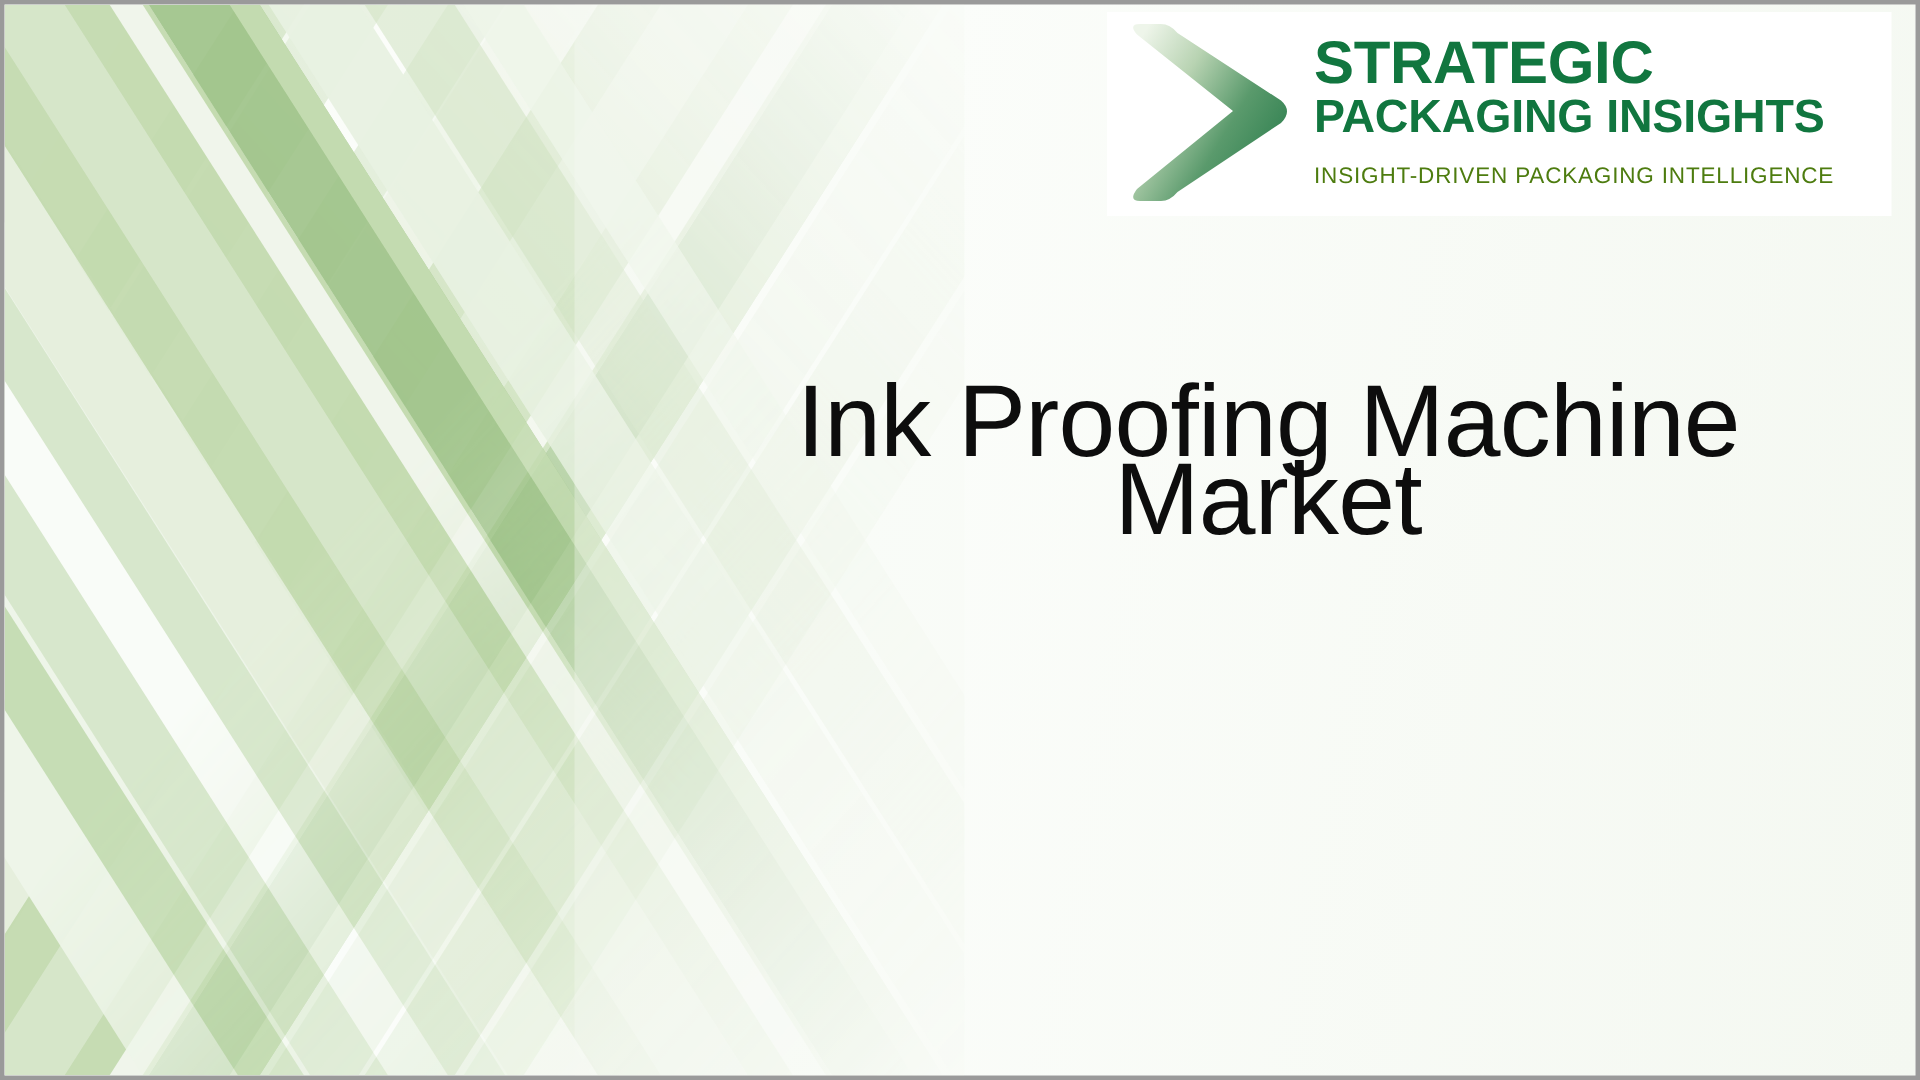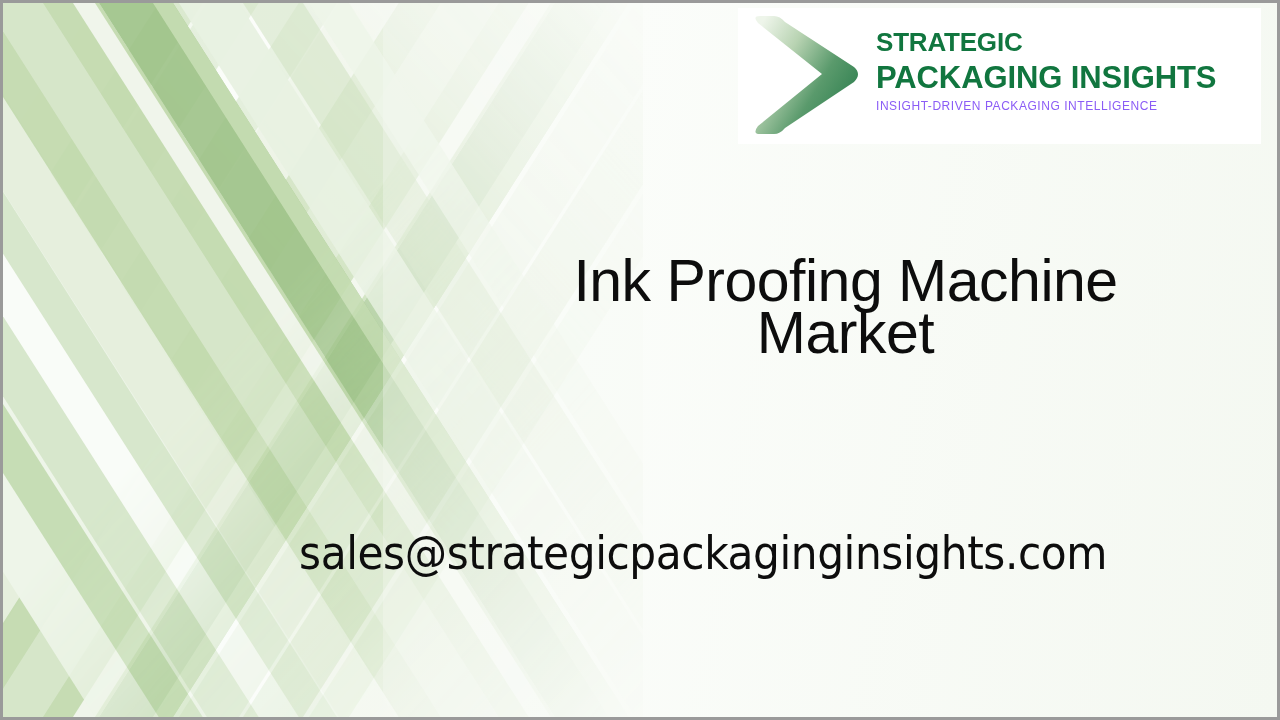--- a/index.html
+++ b/index.html
@@ -49,49 +49,49 @@
   }
   #logo-text {
     flex: 1 1 auto;
     margin-left: 8px;
     margin-top: 16px;
   }
   .wordmark {
     color: #11763f;
     font-family: "Liberation Sans", sans-serif;
     font-weight: bold;
-    font-size: 26px;
+    font-size: 40px;
     line-height: 36px;
     letter-spacing: -0.2px;
     white-space: nowrap;
   }
   .wordmark.line2 {
     font-size: 31px;
     letter-spacing: -0.1px;
   }
   .tagline {
-    color: #8b5cf6;
-    font-family: "Liberation Sans", sans-serif;
-    font-size: 12px;
+    color: #4d7c0f;
+    font-family: "Liberation Sans", sans-serif;
+    font-size: 15px;
     line-height: 20px;
     letter-spacing: 0.55px;
-    margin-top: 0;
+    margin-top: 12px;
     white-space: nowrap;
   }
 
   
   #title {
     position: absolute;
     left: 505px;
     top: 252px;
     width: 675px;
     text-align: center;
     color: #0d0d0d;
     font-family: "Liberation Sans", sans-serif;
-    font-size: 59px;
+    font-size: 68px;
     line-height: 52px;
     font-weight: normal;
     letter-spacing: -0.5px;
   }
 
   
   #email {
     position: absolute;
     left: 296px;
     top: 521px;
@@ -201,15 +201,14 @@
 
     <div id="logo-text">
       <div class="wordmark">STRATEGIC</div>
       <div class="wordmark line2">PACKAGING INSIGHTS</div>
       <div class="tagline">INSIGHT-DRIVEN PACKAGING INTELLIGENCE</div>
     </div>
   </div>
 
   <div id="title">Ink Proofing Machine Market</div>
 
-  <div id="email">sales@strategicpackaginginsights.com</div>
 
 </div>
 
 </body></html>

